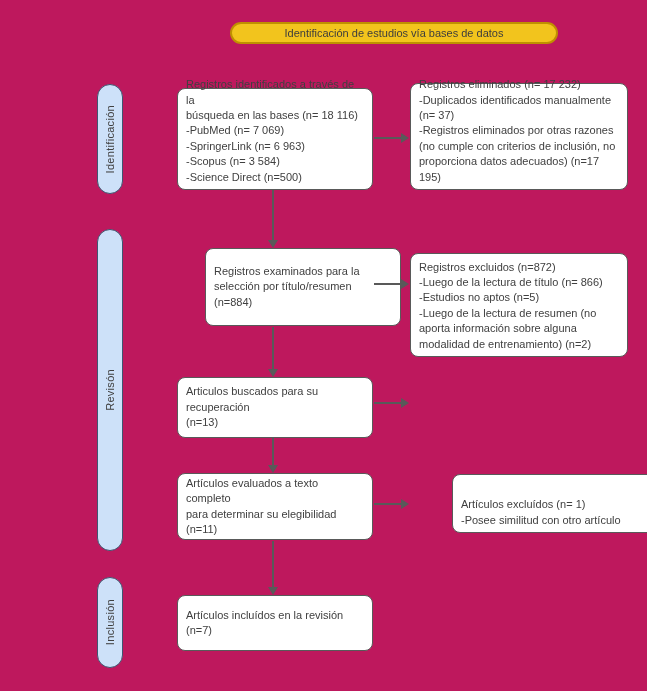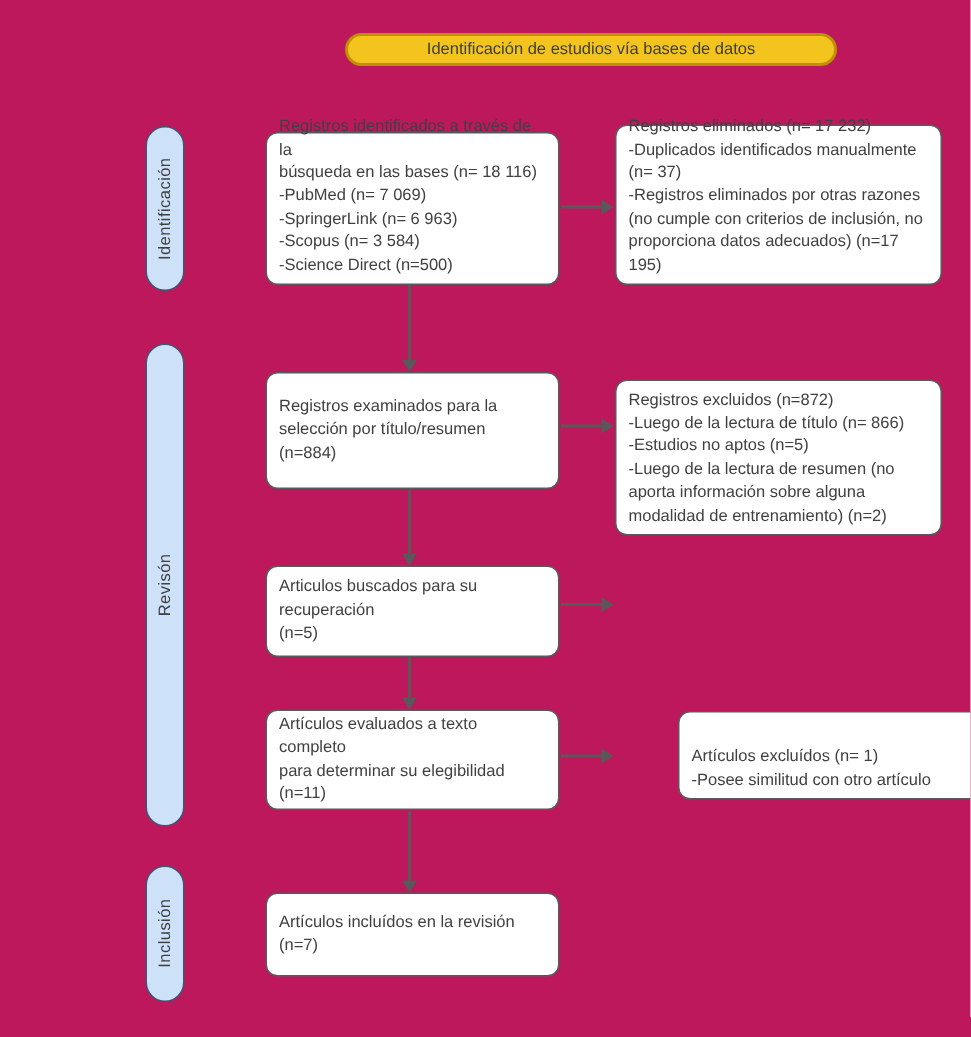--- a/index.html
+++ b/index.html
@@ -41,21 +41,21 @@
     box-sizing:border-box;
     padding:4px 8px;
   }
   .box-text{
     font-size:11px;line-height:1.4;color:#404040;
     white-space:pre-line;text-align:left;
   }
   .col-l{left:177px;width:196px;}
   .col-r{left:410px;width:218px;align-items:flex-end;}
   .box-l1{top:88px;height:102px;align-items:flex-end;}
-  .box-l2{top:248px;height:78px;}
+  .box-l2{top:248px;height:78px;margin-left:28px;}
   .box-l3{top:377px;height:61px;}
   .box-l4{top:473px;height:67px;}
   .box-l5{top:595px;height:56px;}
   .box-r1{top:83px;height:107px;}
   .box-r2{top:253px;height:104px;}
   .box-r3{top:378px;height:52px;}
   .box-r4{top:474px;height:59px;margin-left:42px;}
   
   .arrow-v{
     position:absolute;width:2px;background:#595959;left:272px;
@@ -128,21 +128,21 @@
 -Luego de la lectura de título (n= 866)
 -Estudios no aptos (n=5)
 -Luego de la lectura de resumen (no
 aporta información sobre alguna
 modalidad de entrenamiento) (n=2)</span>
   </div>
 
   <div class="box col-l box-l3">
     <span class="box-text">Articulos buscados para su
 recuperación
-(n=5)</span>
+(n=13)</span>
   </div>
 
   <div class="box col-l box-l4">
     <span class="box-text">Artículos evaluados a texto completo
 para determinar su elegibilidad
 (n=11)</span>
   </div>
   <div class="box col-r box-r4">
     <span class="box-text">Artículos excluídos (n= 1)
 -Posee similitud con otro artículo</span>

